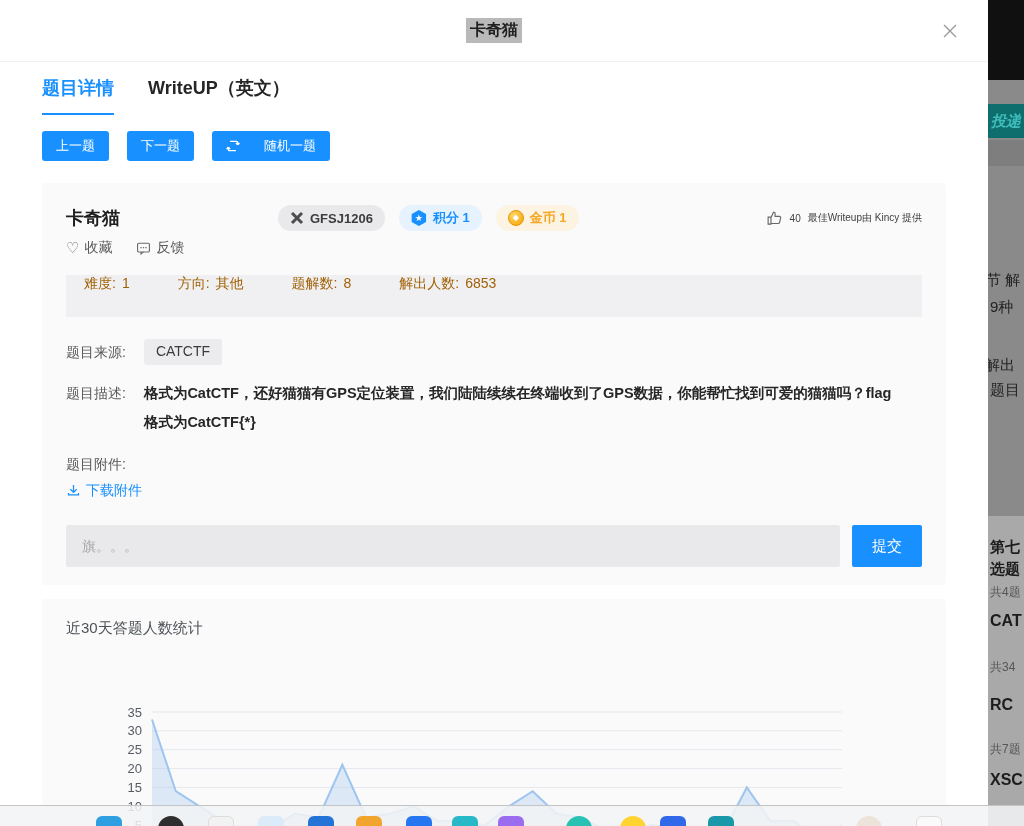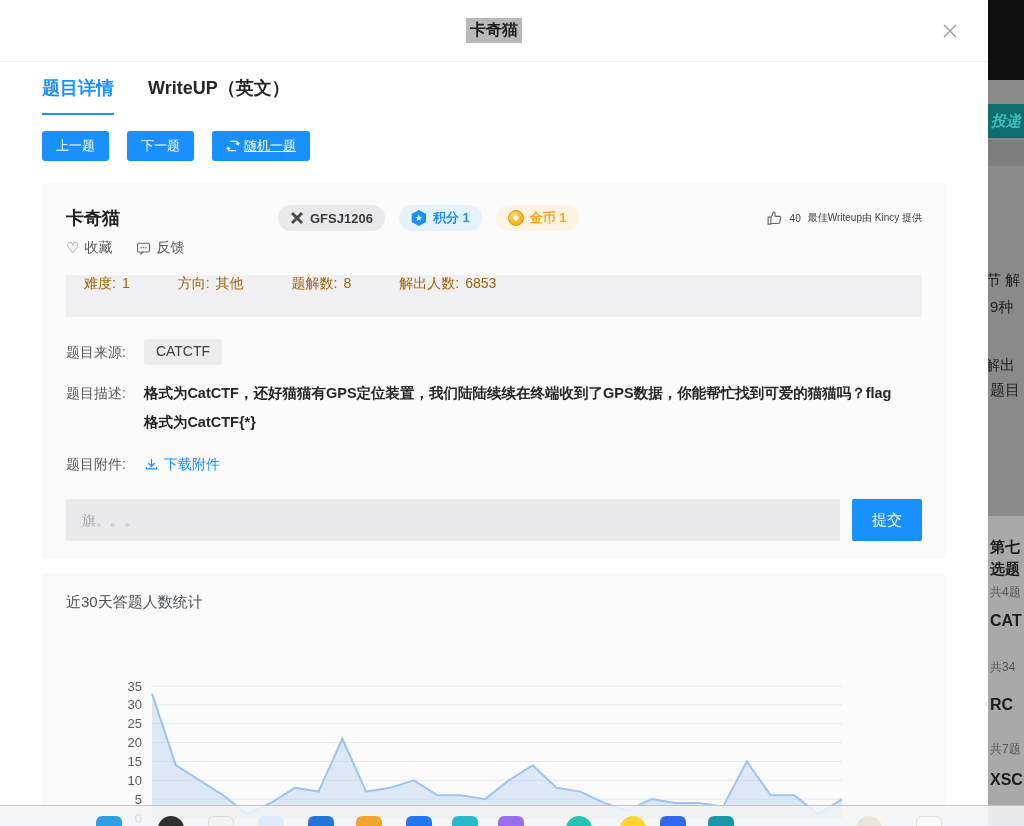--- a/index.html
+++ b/index.html
@@ -16,21 +16,21 @@
   .tabs { padding:0 42px; height:53px; display:flex; gap:34px; align-items:stretch; }
   .tab { font-weight:bold; font-size:18px; color:#262626; display:flex; align-items:center;
          border-bottom:2px solid transparent; cursor:pointer; }
   .tab.active { color:#1890ff; border-bottom-color:#1890ff; }
   .m-body { padding:16px 42px 0 42px; }
 
   .btn { background:#1890ff; color:#fff; border:none; border-radius:3px; font-size:13px;
          padding:6px 14px; cursor:pointer; font-family:inherit; }
   .nav-row { display:flex; align-items:center; margin-bottom:22px; }
   .nav-row .btn + .btn { margin-left:18px; }
-  .btn-random { margin-left:auto; display:flex; align-items:center; gap:4px;text-decoration:underline; }
+  .btn-random { margin-left:auto; display:flex; align-items:center; gap:24px; }
 
   .card { background:#fafafa; border-radius:4px; }
   .card1 { padding:22px 24px 18px 24px; }
 
   .title-row { display:flex; align-items:center; }
   .chal-name { font-size:18px; font-weight:bold; color:#1f1f1f; width:212px; }
   .pill { display:inline-flex; align-items:center; gap:6px; height:26px; padding:0 12px;
           border-radius:13px; font-size:13px; font-weight:bold; }
   .pill-id   { background:#e9e9ec; color:#3c3c3c; }
   .pill-score{ background:#e6f3ff; color:#1890ff; margin-left:14px; }
@@ -191,21 +191,21 @@
       </div>
 
       <div class="field-row">
         <span class="field-label" style="line-height:29px;">题目描述:</span>
         <span class="desc-val">
           <span>格式为CatCTF，还好猫猫有GPS定位装置，我们陆陆续续在终端收到了GPS数据，你能帮忙找到可爱的猫猫吗？flag</span><br>
           <span>格式为CatCTF{*}</span>
         </span>
       </div>
 
-      <div class="field-row" style="margin-bottom:0;">
+      <div class="field-row" style="margin-bottom:0;flex-direction:column;">
         <span class="field-label">题目附件:</span>
         <span class="attach-link">
           <span>
             <svg class="icon" width="15" height="15" viewBox="0 0 24 24">
               <path d="M12 3 v11 M7 10 l5 5 5 -5" stroke="#1890ff" stroke-width="2" fill="none"></path>
               <path d="M4 16 v3 h16 v-3" stroke="#1890ff" stroke-width="2" fill="none"></path>
             </svg>
           </span>
           <span>下载附件</span>
         </span>

